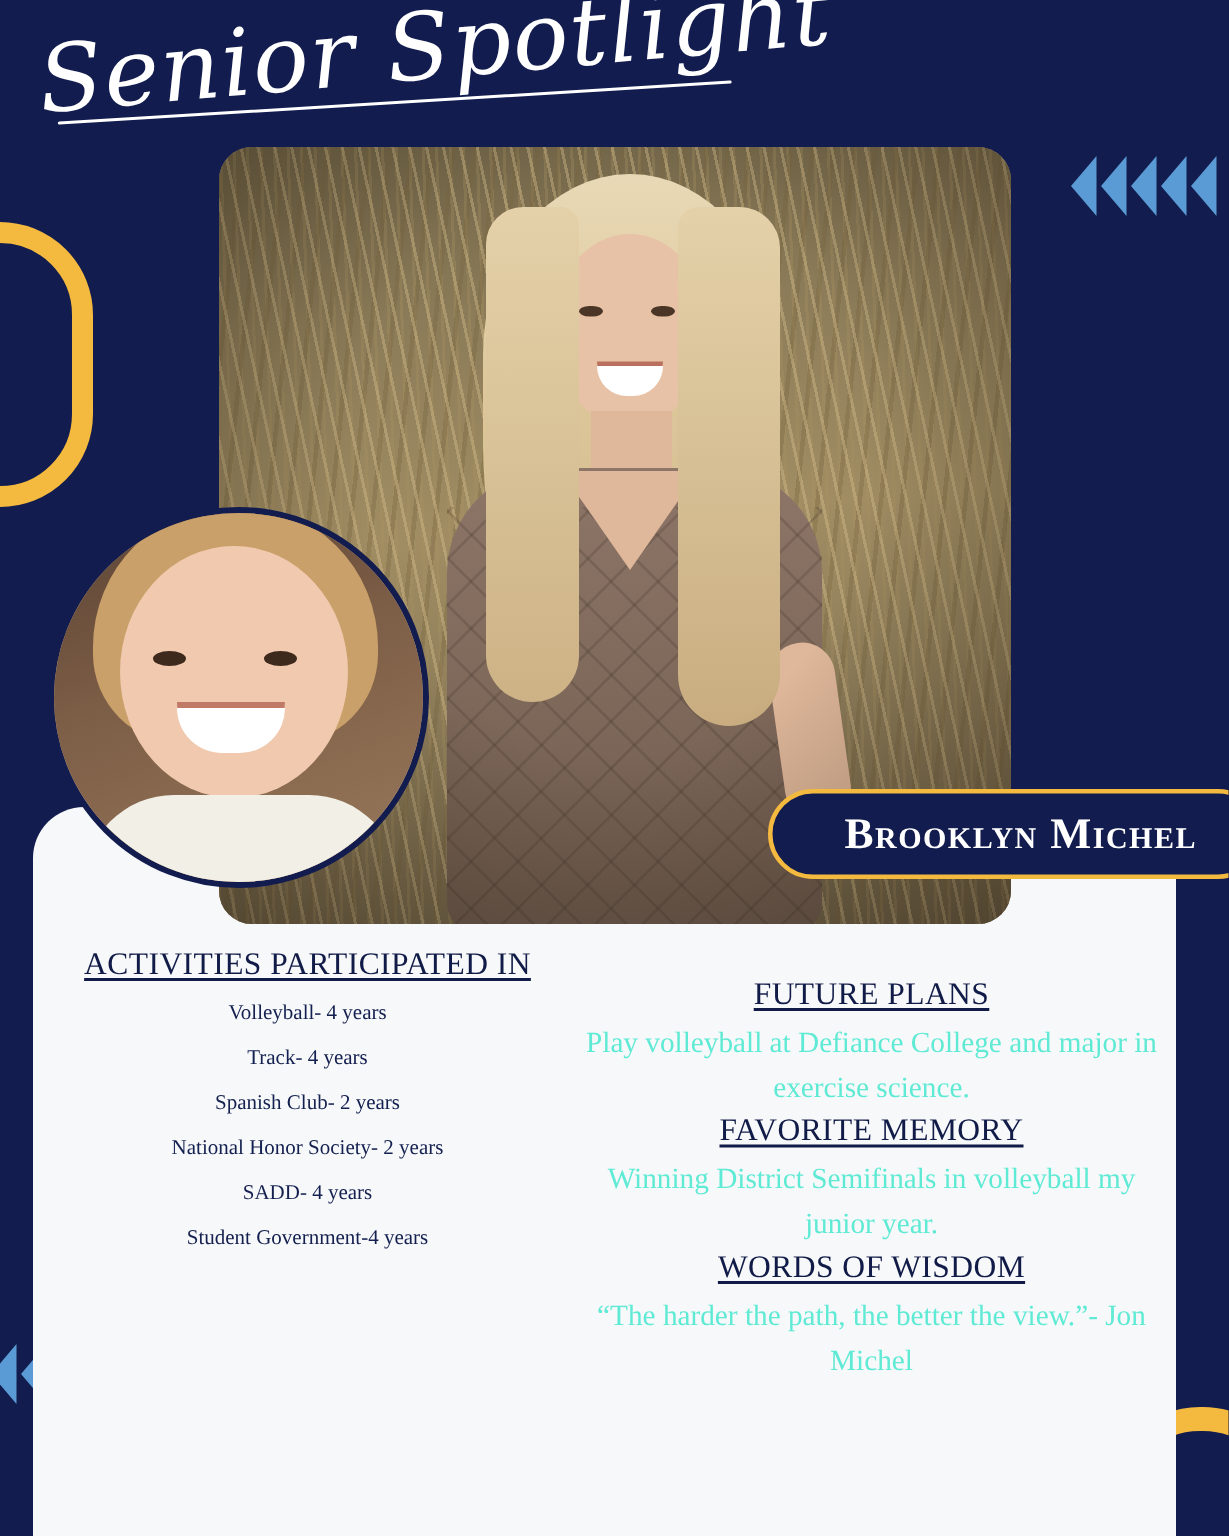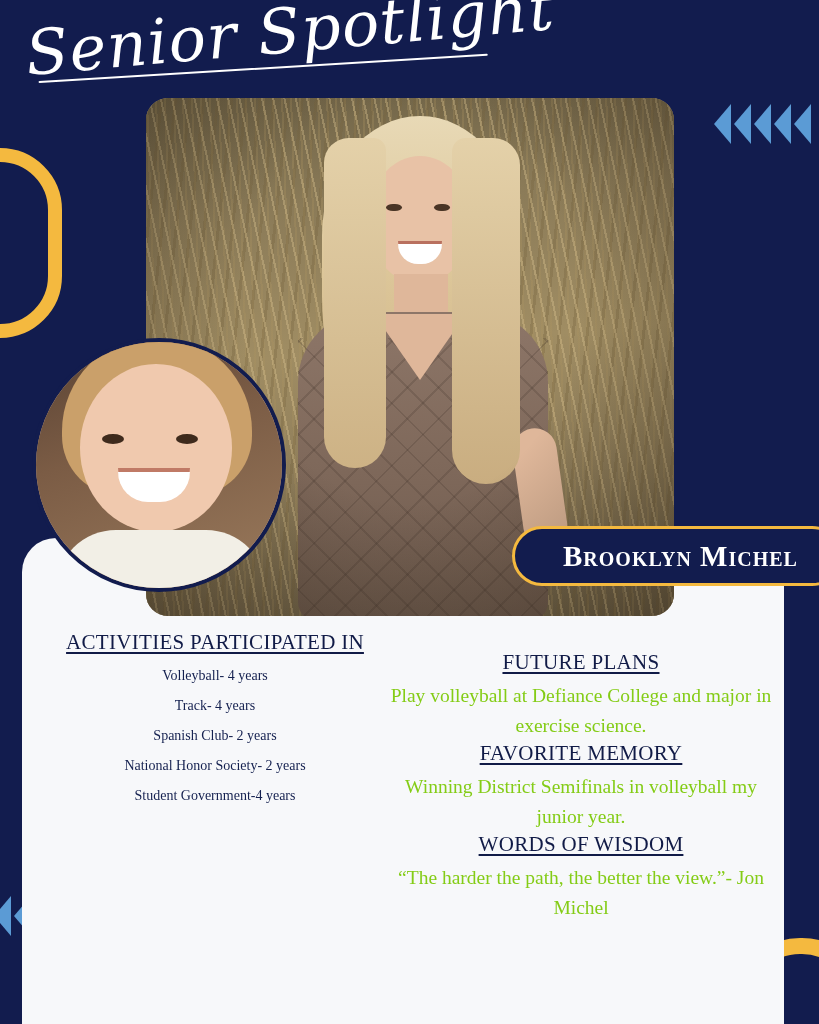--- a/index.html
+++ b/index.html
@@ -330,21 +330,21 @@
     margin-left: 24px;
   }
 
   
   .col {
     position: absolute;
     text-align: center;
     color: #14204f;
   }
   .col-left {
-    left: 38px;
+    left: 28px;
     top: 630px;
     width: 354px;
   }
   .col-right {
     left: 386px;
     top: 650px;
     width: 390px;
   }
   .sec-head {
     font-size: 21px;
@@ -356,21 +356,21 @@
   }
   .sec-head.sp { }
   .sec-line {
     font-size: 14px;
     line-height: 30px;
     color: #14204f;
   }
   .sec-para {
     font-size: 19.5px;
     line-height: 30px;
-    color: #84cc16;
+    color: #5eead4;
     margin: 0;
   }
 </style>
 </head>
 <body>
 
 <div class="bg-navy"></div>
 
 <div class="ring-left"></div>
 <div class="ring-bottom-right"></div>
@@ -427,20 +427,21 @@
 <div class="name-badge">
   <span>Brooklyn Michel</span>
 </div>
 
 <div class="col col-left">
   <div class="sec-head">ACTIVITIES PARTICIPATED IN</div>
   <div class="sec-line">Volleyball- 4 years</div>
   <div class="sec-line">Track- 4 years</div>
   <div class="sec-line">Spanish Club- 2 years</div>
   <div class="sec-line">National Honor Society- 2 years</div>
+  <div class="sec-line">SADD- 4 years</div>
   <div class="sec-line">Student Government-4 years</div>
 </div>
 
 <div class="col col-right">
   <div class="sec-head">FUTURE PLANS </div>
   <p class="sec-para">Play volleyball at Defiance College and major in exercise science.</p>
 
   <div class="sec-head sp">FAVORITE MEMORY</div>
   <p class="sec-para">Winning District Semifinals in volleyball my junior year.</p>
 

